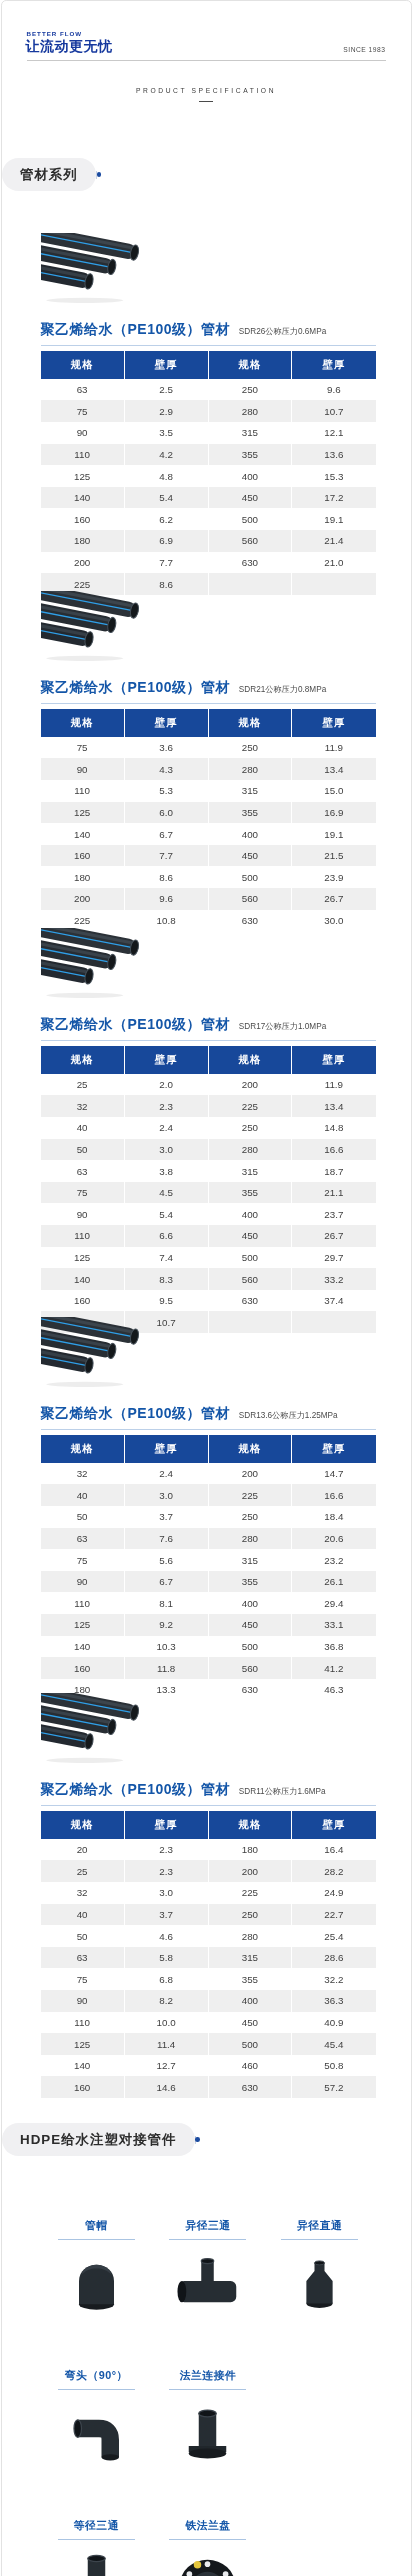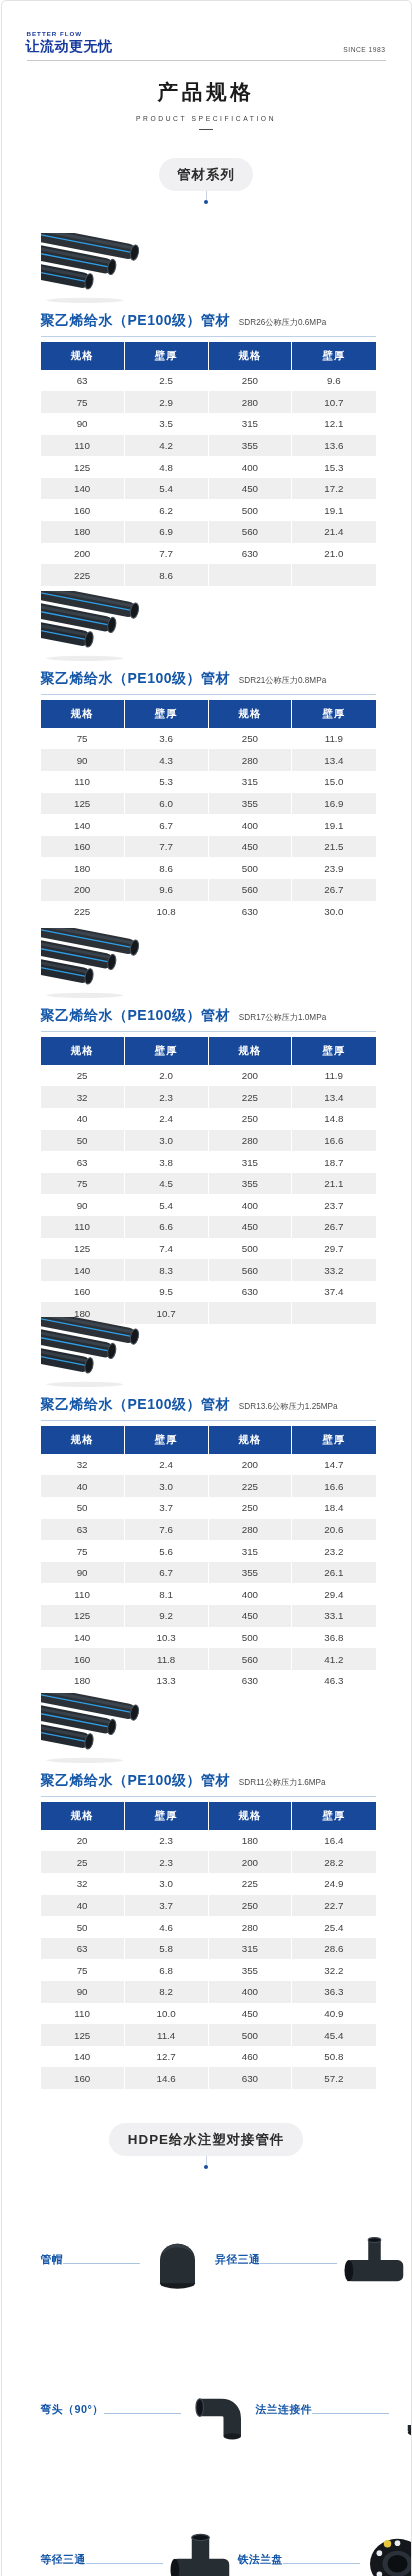--- a/index.html
+++ b/index.html
@@ -14,56 +14,55 @@
   .hdr-tag{position:absolute;top:29px;left:25px;color:var(--logo);font-size:6.2px;font-weight:700;letter-spacing:1px;}
   .hdr-logo{position:absolute;top:37px;left:24px;color:var(--logo);font-size:14px;font-weight:900;letter-spacing:0.5px;}
   .hdr-since{position:absolute;top:45px;right:25px;color:#4a4a4a;font-size:6.7px;letter-spacing:0.5px;}
   .hdr-rule{position:absolute;top:59px;left:25px;right:25px;height:0.5px;background:#c9c9c9;}
   
   .hero{position:absolute;top:77px;left:0;width:100%;text-align:center;}
   .hero-title{font-size:20.6px;letter-spacing:3.6px;color:#1b1b1b;font-weight:900;}
   .hero-sub{margin-top:8.8px;font-size:6.7px;letter-spacing:2.6px;color:#3a3a3a;}
   .hero-dash{margin:7.7px auto 0;width:14.4px;height:1px;background:#4a4a4a;}
   
-  .pillblk{position:absolute;left:0;width:100%;display:flex;flex-direction:column;align-items:center;}
+  .pillblk{position:absolute;left:0;width:100%;display:flex;flex-direction:row;align-items:center;}
   .pill{background:var(--pillbg);border-radius:17.5px;padding:7.7px 18.5px;font-size:13.4px;font-weight:800;color:#2c2c2c;letter-spacing:1px;}
   .vline{width:0.5px;height:8.2px;background:#c9d2e2;}
   .dot{width:4.6px;height:4.6px;border-radius:50%;background:var(--dot);}
   
   .pblock{position:absolute;left:39px;width:335px;}
   .pimg{height:72px;}
-  .ptitle{margin-top:7px;display:flex;align-items:baseline;}
+  .ptitle{margin-top:16px;display:flex;align-items:baseline;}
   .ptitle .t{font-size:14px;font-weight:800;color:var(--accent);letter-spacing:0.5px;}
   .ptitle .s{margin-left:8.8px;font-size:8.2px;color:#4c4c4c;}
   .pdiv{margin-top:6.2px;height:0.5px;background:#bcd0e8;}
   table.spec{margin-top:5.2px;width:100%;border-collapse:collapse;table-layout:fixed;}
   .spec th{background:var(--thbg);color:#fff;font-size:10.3px;font-weight:700;height:26px;letter-spacing:1px;}
   .spec td{height:19.6px;text-align:center;font-size:9.8px;color:#3f3f3f;}
   .spec tr.alt td{background:var(--rowalt);}
   .spec th+th,.spec td+td{border-left:1px solid #fff;}
   
   .grid{position:absolute;left:39px;width:335px;}
   .grow{position:absolute;left:0;width:100%;display:grid;grid-template-columns:repeat(3,1fr);}
-  .fcell{display:flex;flex-direction:row;align-items:center;}
+  .fcell{display:flex;flex-direction:column;align-items:center;}
   .flabel{font-size:10.8px;font-weight:800;color:var(--accent);letter-spacing:0.5px;white-space:nowrap;}
   .fline{margin-top:6.2px;width:77px;height:0.5px;background:#aac4e2;}
   .fimg{margin-top:5.2px;height:77px;display:flex;align-items:center;justify-content:center;}
   .fimg svg{width:75px;height:75px;}
 </style>
 </head>
 <body>
 
 <div id="page">
   <div class="hdr-tag">BETTER FLOW</div>
   <div class="hdr-logo">让流动更无忧</div>
   <div class="hdr-since">SINCE 1983</div>
   <div class="hdr-rule"></div>
 
   <div class="hero">
-    <div class="hero-title">产品规格</div>
     <div class="hero-sub">PRODUCT SPECIFICATION</div>
     <div class="hero-dash"></div>
   </div>
 
   <div class="pillblk" style="top:157px">
     <div class="pill">管材系列</div>
     <div class="vline"></div>
     <div class="dot"></div>
   </div>
 

